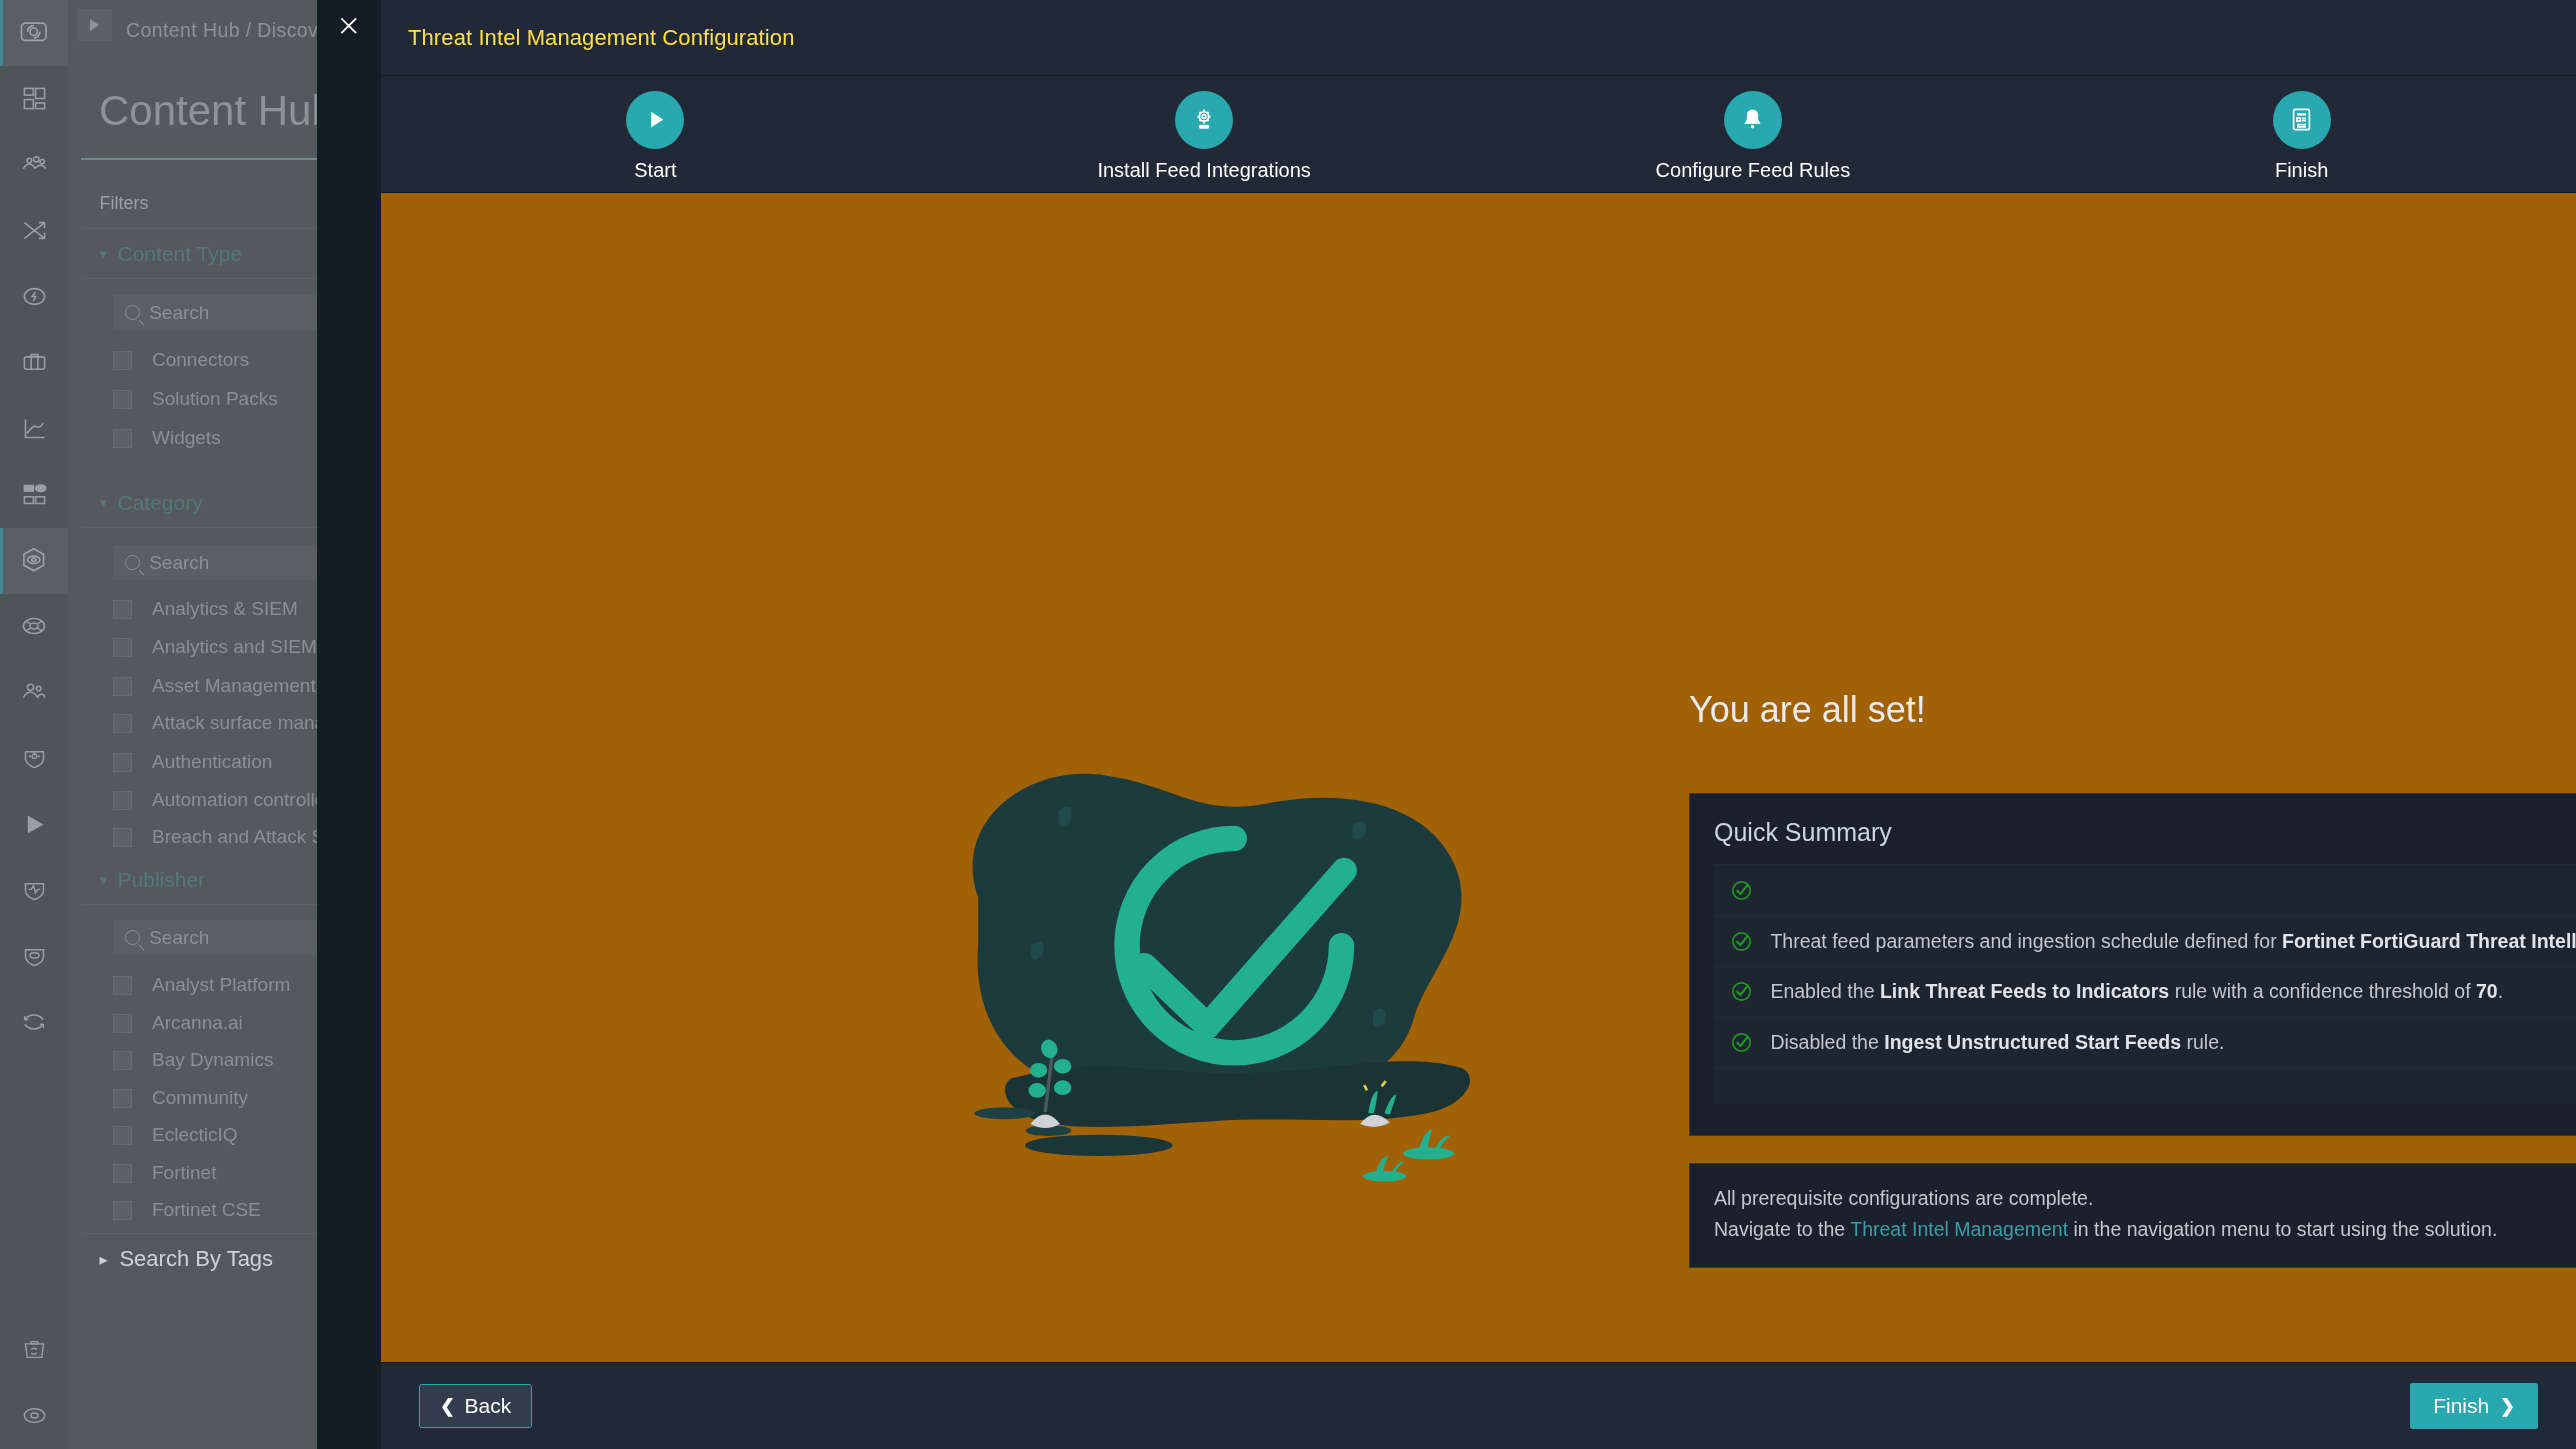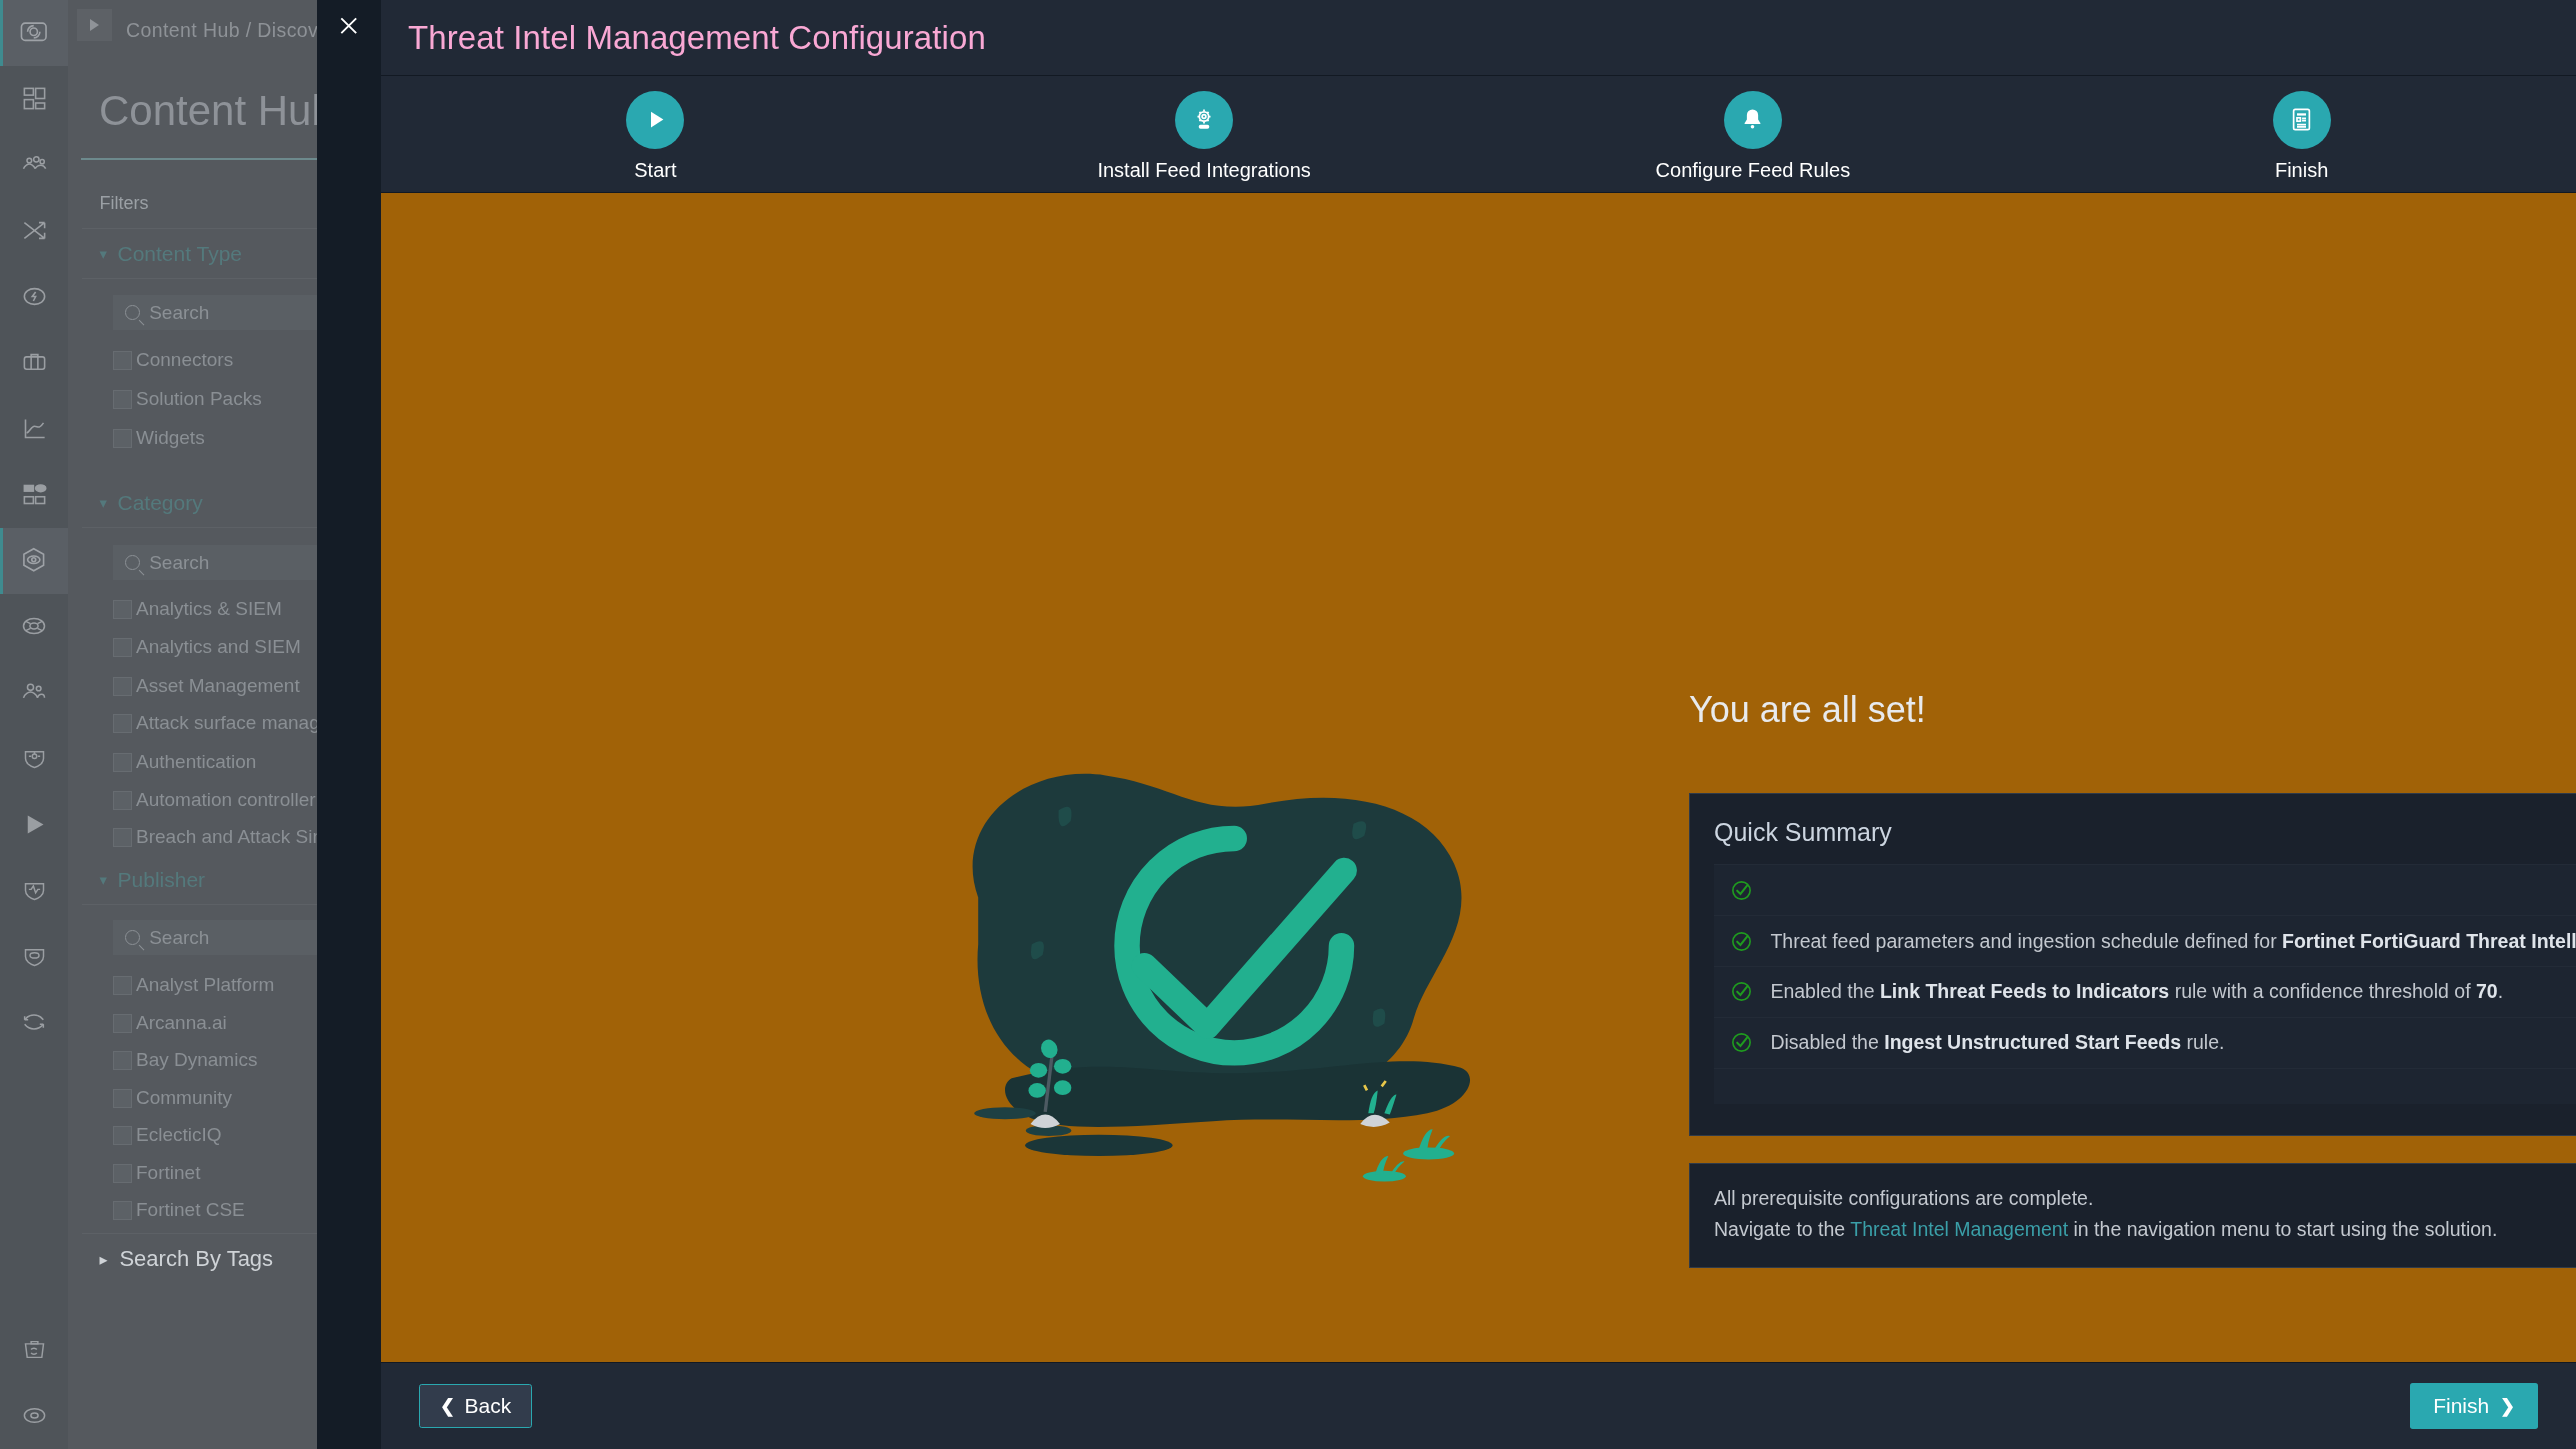--- a/index.html
+++ b/index.html
@@ -72,21 +72,21 @@
     position: absolute; left: 113px; width: 241px; height: 35px;
     background: #5a5f64; display: flex; align-items: center; gap: 9.4px; padding-left: 12px;
     font-size: 19px; color: #8b9095;
   }
   .fsearch .sicon { width: 14.8px; height: 14.8px; border: 1.3px solid #8b9095;
                     border-radius: 50%; position: relative; }
   .fsearch .sicon::after { content:""; position:absolute; right:-5.4px; bottom:-4px;
                     width: 6.7px; height: 1.3px; background: #8b9095; transform: rotate(45deg); }
   .fitem {
     position: absolute; left: 113px; width: 254px; height: 38px;
-    display: flex; align-items: center; gap: 4px;
+    display: flex; align-items: center; gap: 20px;
     font-size: 19px; color: #8a8f94; white-space: nowrap; overflow: hidden;
   }
   .fbox { width: 19px; height: 19px; background: #5c6166; border: 0.7px solid #676c71; flex: 0 0 auto; }
   .sbt {
     position: absolute; left: 82px; width: 284px; height: 51px;
     display: flex; align-items: center; gap: 12px; padding-left: 17.4px;
     font-size: 22px; color: #cfd3d7; border-top: 0.7px solid #5d6166;
   }
 
   
@@ -100,21 +100,21 @@
     cursor: pointer; background: #141c26;
   }
   .modal {
     position: absolute; left: 381px; top: 0; width: 2195px; height: 1449px;
     background: #212936; display: flex; flex-direction: column;
   }
   .modal-header {
     height: 76px; flex: 0 0 auto; display: flex; align-items: center;
     padding-left: 27px; border-bottom: 1.3px solid #121923; background: #212936;
   }
-  .modal-header h1 { font-size: 33px; font-weight: 400; color: #f9a8d4; letter-spacing: 0.1px; }
+  .modal-header h1 { font-size: 22px; font-weight: 400; color: #fde047; letter-spacing: 0.1px; }
 
   
   .stepper {
     height: 117px; flex: 0 0 auto; position: relative;
     border-bottom: 1.3px solid #121923; background: #212936;
   }
   .stepper-inner { position: absolute; inset: 0; display: flex; }
   .step {
     flex: 1; position: relative; display: flex; flex-direction: column;
     align-items: center; justify-content: flex-start; padding-top: 14.8px;

